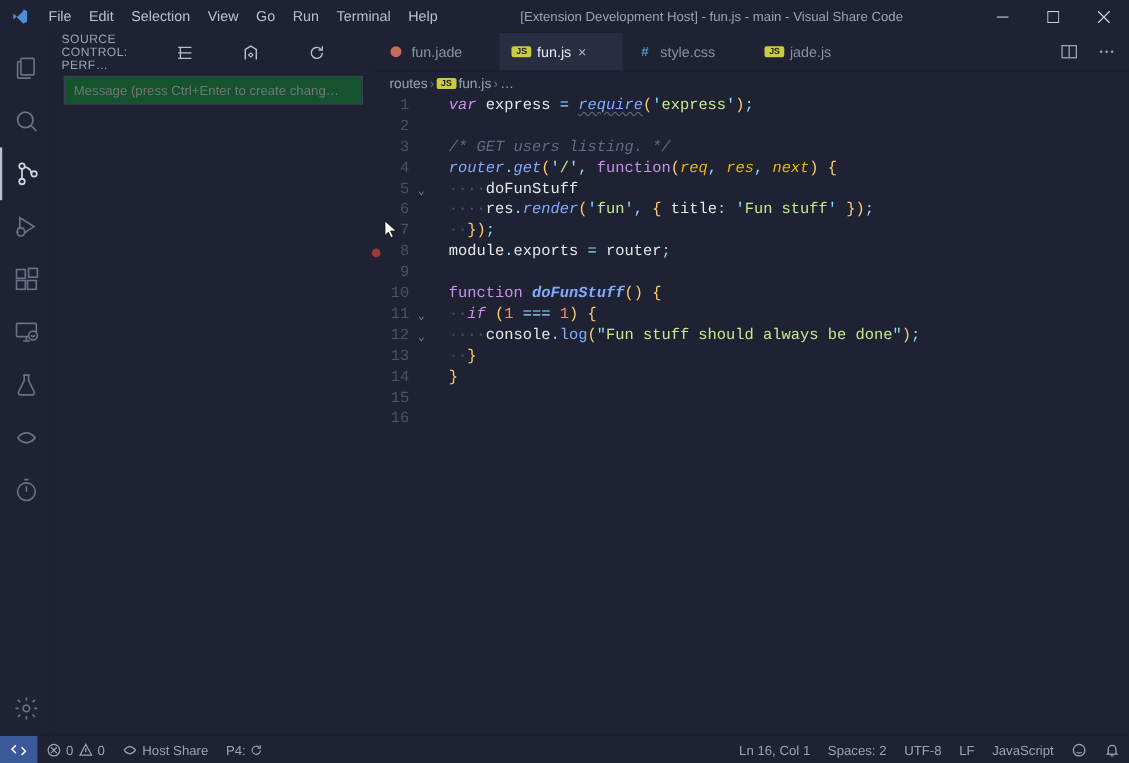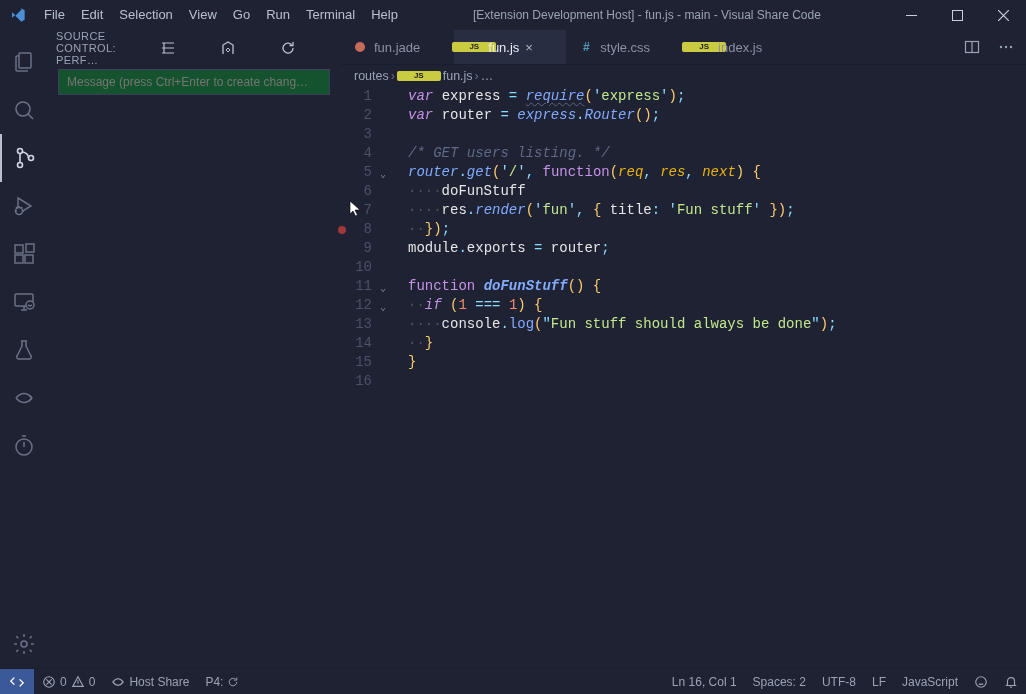--- a/index.html
+++ b/index.html
@@ -51,21 +51,21 @@
 .op  { color:#89ddff; }
 .pn  { color:#ffcb6b; }
 .prm { color:#eab308; font-style:italic; }
 .ig  { color:#4a5168; }
 .dec { text-decoration:underline wavy #5c6380 1px; text-underline-offset:2px; }
 .statusbar { height:26px; background:#1e2233; display:flex; align-items:center; color:#9aa3b5; font-size:12px; border-top:1px solid #14172440; }
 .statusbar .sec { padding:0 8px; display:flex; align-items:center; gap:4px; cursor:pointer; height:26px; }
 .statusbar .remote { background:#3b5998; color:#fff; width:34px; justify-content:center; }
 .statusbar .rspace { flex:1; }
 svg { display:block; }
-.jslabel { font-size:8px; font-weight:bold; background:#cbcb41; color:#222; padding:0 17px; border-radius:2px; line-height:10px; }
+.jslabel { font-size:8px; font-weight:bold; background:#cbcb41; color:#222; padding:0 4px; border-radius:2px; line-height:10px; }
 .cursor { position:absolute; left:349px; top:200px; pointer-events:none; }
 </style>
 </head>
 <body>
 
 <div class="titlebar">
   <div class="logo">
     <svg width="16" height="16" viewBox="0 0 24 24">
         <path fill="#4a8fd8" d="M17 2l5 3v14l-5 3-9-9 9-9zM8 12L3 16V8l5 4z"></path>
       </svg>
@@ -224,21 +224,21 @@
           <span class="ico">
             <span style="color:#519aba;font-weight:bold;font-size:12px">#</span>
           </span>
           <span>style.css</span>
           <span class="close">×</span>
         </div>
         <div class="tab">
           <span class="ico">
             <span class="jslabel">JS</span>
           </span>
-          <span>index.js</span>
+          <span>jade.js</span>
           <span class="close">×</span>
         </div>
         <div class="right">
         <div class="rbtn">
             <svg width="16" height="16" viewBox="0 0 16 16" fill="none" stroke="#9aa3b5" stroke-width="1.2">
               <rect x="1.5" y="2.5" width="13" height="11"></rect>
               <path d="M8 2.5v11"></path>
             </svg>
           </div>
         <div class="rbtn">
@@ -272,21 +272,20 @@
           <div class="ln">10</div>
           <div class="ln">11<span class="fold">⌄</span></div>
           <div class="ln">12<span class="fold">⌄</span></div>
           <div class="ln">13</div>
           <div class="ln">14</div>
           <div class="ln">15</div>
           <div class="ln">16</div>
         </div>
       <div class="codearea" id="codearea">
           <div class="line"><span class="kw">var</span> <span class="id">express</span> <span class="op">=</span> <span class="fn dec">require</span><span class="pn">(</span><span class="op">'</span><span class="str">express</span><span class="op">'</span><span class="pn">)</span><span class="op">;</span></div>
-          <div class="line"><span class="kw">var</span> <span class="id">router</span> <span class="op">=</span> <span class="fn">express</span><span class="op">.</span><span class="fn">Router</span><span class="pn">()</span><span class="op">;</span></div>
           <div class="line"></div>
           <div class="line"><span class="cmt">/* GET users listing. */</span></div>
           <div class="line"><span class="fn">router</span><span class="op">.</span><span class="fn">get</span><span class="pn">(</span><span class="op">'</span><span class="str">/</span><span class="op">'</span><span class="op">,</span> <span class="kw2">function</span><span class="pn">(</span><span class="prm">req</span><span class="op">,</span> <span class="prm">res</span><span class="op">,</span> <span class="prm">next</span><span class="pn">)</span> <span class="pn">{</span></div>
           <div class="line"><span class="ig">····</span><span class="id">doFunStuff</span></div>
           <div class="line"><span class="ig">····</span><span class="id">res</span><span class="op">.</span><span class="fn">render</span><span class="pn">(</span><span class="op">'</span><span class="str">fun</span><span class="op">'</span><span class="op">,</span> <span class="pn">{</span> <span class="id">title</span><span class="op">:</span> <span class="op">'</span><span class="str">Fun stuff</span><span class="op">'</span> <span class="pn">}</span><span class="pn">)</span><span class="op">;</span></div>
           <div class="line"><span class="ig">··</span><span class="pn">}</span><span class="pn">)</span><span class="op">;</span></div>
           <div class="line"><span class="id">module</span><span class="op">.</span><span class="id">exports</span> <span class="op">=</span> <span class="id">router</span><span class="op">;</span></div>
           <div class="line"></div>
           <div class="line"><span class="kw2">function</span> <span class="fnb">doFunStuff</span><span class="pn">()</span> <span class="pn">{</span></div>
           <div class="line"><span class="ig">··</span><span class="kw">if</span> <span class="pn">(</span><span class="num">1</span> <span class="op">===</span> <span class="num">1</span><span class="pn">)</span> <span class="pn">{</span></div>

